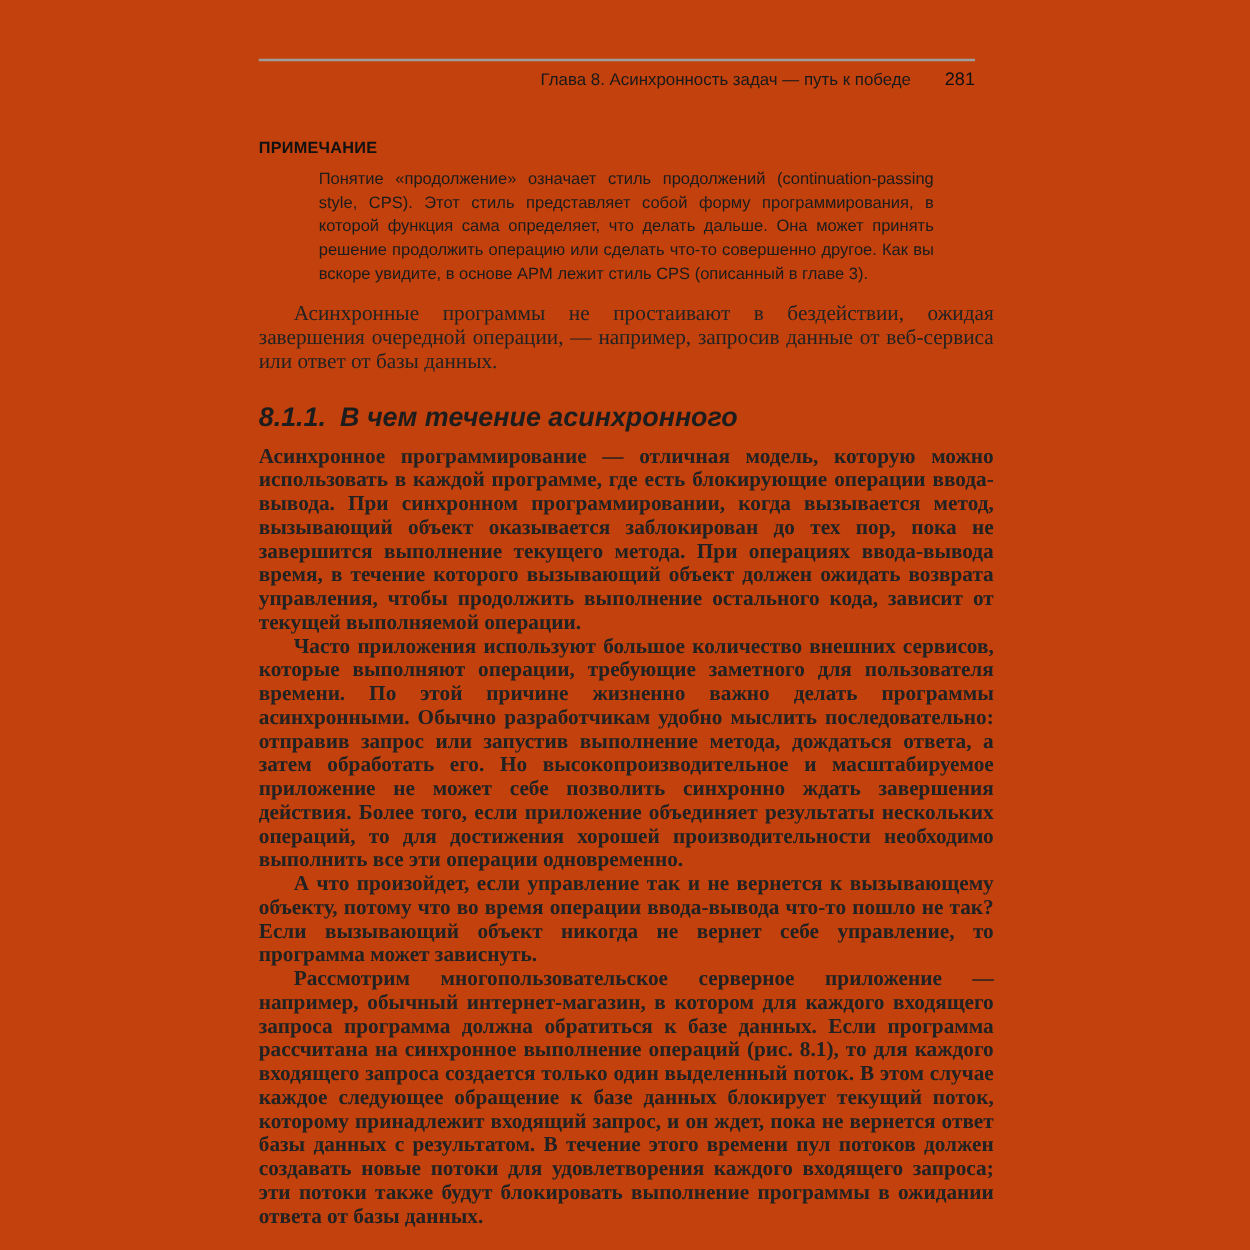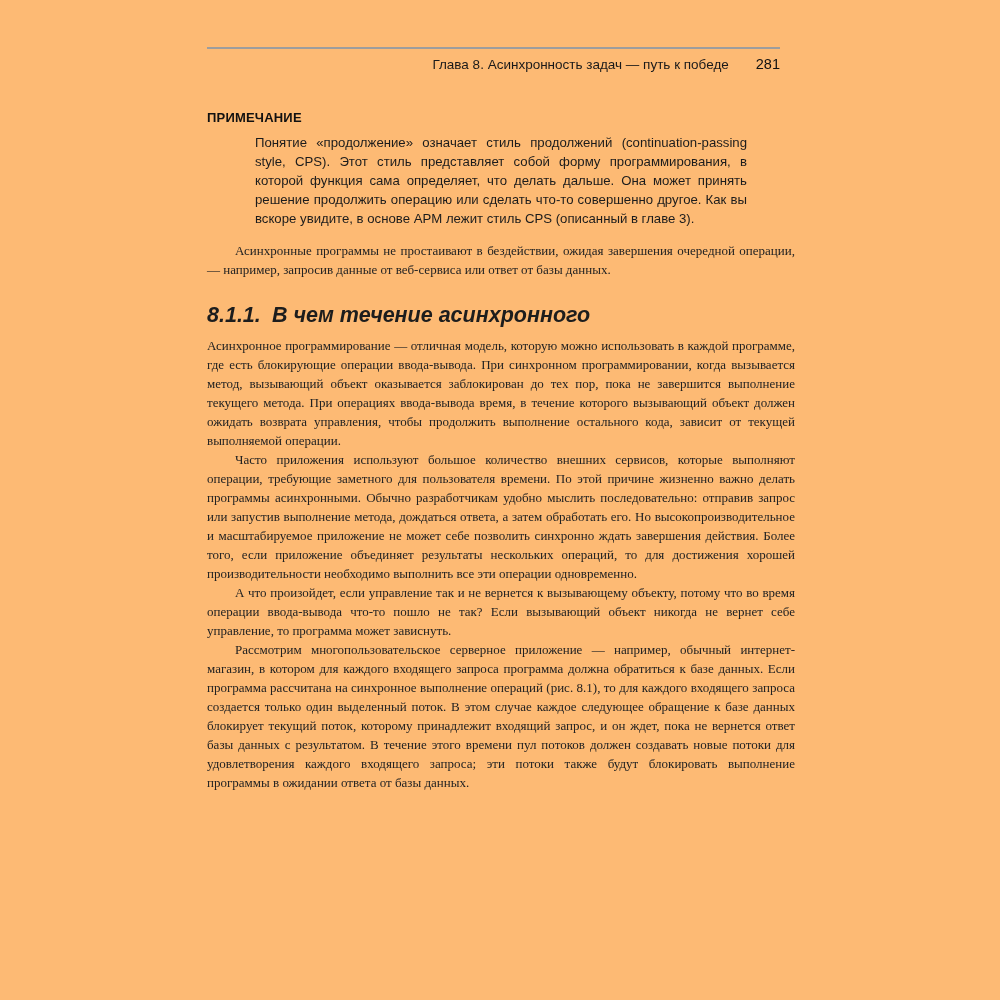--- a/index.html
+++ b/index.html
@@ -4,21 +4,21 @@
 <style>
   html, body {
     margin: 0;
     padding: 0;
     background: #ffffff;
   }
   .page {
     position: relative;
     width: 1000px;
     height: 1000px;
-    background: #fdba74;
+    background: #c2410c;
     font-family: "Liberation Sans", sans-serif;
     color: #1c1c1c;
     overflow: hidden;
   }
   .content {
     position: absolute;
     left: 207px;
     top: 0;
     width: 588px;
   }
@@ -53,21 +53,21 @@
   .note-text {
     margin: 8px 0 0 48px;
     width: 492px;
     font-size: 13.2px;
     line-height: 19px;
     text-align: justify;
     color: #1c1c1c;
   }
   .serif {
     font-family: "Liberation Serif", serif;
-    font-size: 13px;
+    font-size: 17px;
     line-height: 19px;
     text-align: justify;
     color: #222222;
   }
   .intro {
     margin: 13px 0 0 0;
     width: 588px;
     text-indent: 28px;
   }
   .section-heading {
@@ -86,20 +86,21 @@
   }
   .section-heading .sec-title .line {
     display: block;
   }
   .body-text {
     margin-top: 7px;
   }
   .body-text p {
     margin: 0;
     text-indent: 28px;
+    font-weight: bold;
   }
   .body-text p.no-indent {
     text-indent: 0;
   }
 </style>
 </head>
 <body>
 
 <div class="page">
   <div class="content">

